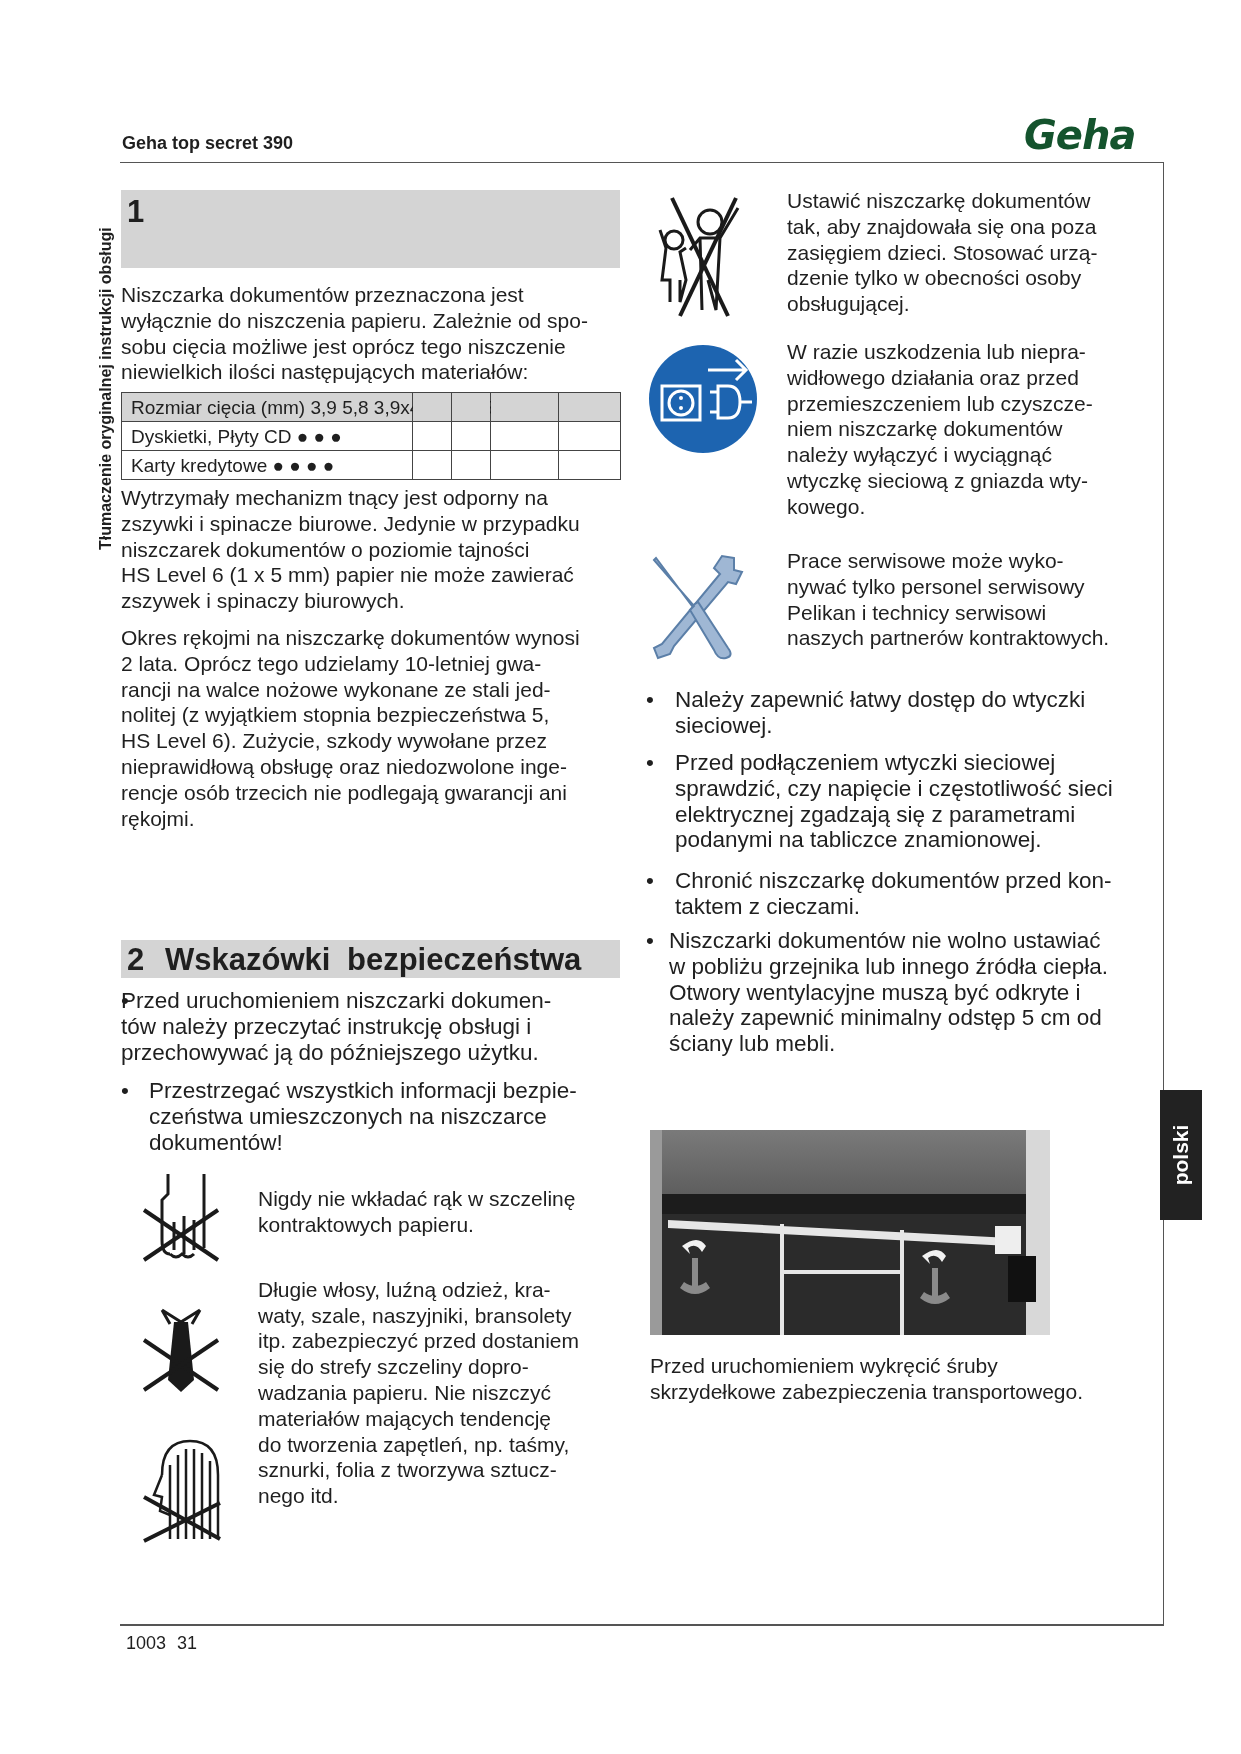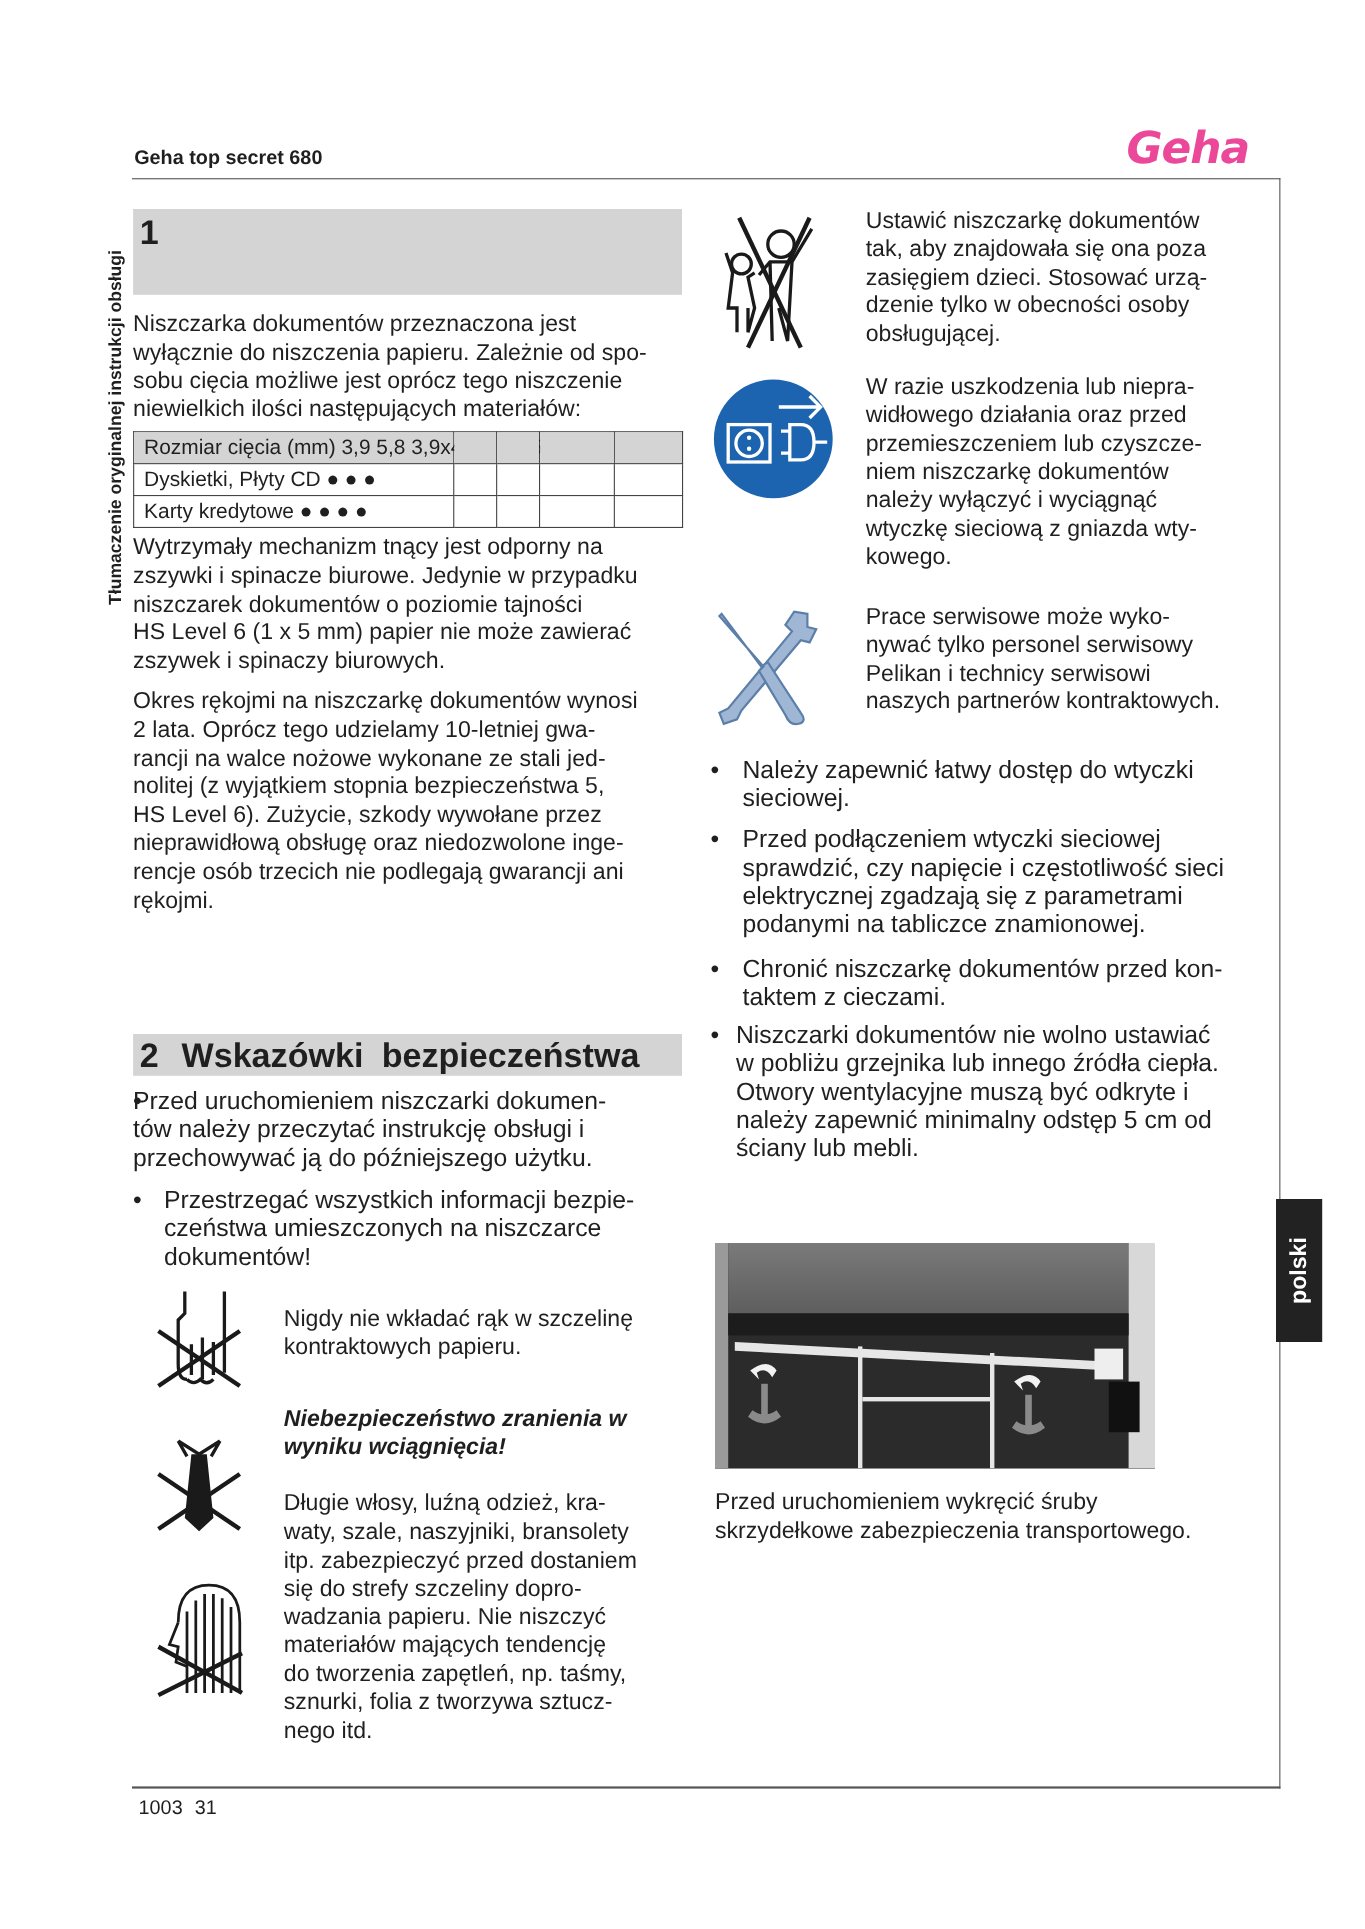--- a/index.html
+++ b/index.html
@@ -1,21 +1,21 @@
 <!DOCTYPE html>
 <html><head>
 <meta charset="utf-8">
 <style>
   html, body { margin:0; padding:0; background:#ffffff; }
   body { width:1241px; height:1754px; position:relative; overflow:hidden;
          font-family:"Liberation Sans", sans-serif; color:#1f1f1f; }
   .abs { position:absolute; }
   .header-title { left:122px; top:133px; font-size:18px; font-weight:bold; }
   .logo { left:1024px; top:112px; font-size:40px; font-weight:bold; font-style:italic;
-          font-family:"DejaVu Sans", sans-serif; letter-spacing:-1px; color:#ec4899; }
+          font-family:"DejaVu Sans", sans-serif; letter-spacing:-1px; color:#14532d; }
   .frame-top { left:120px; top:162px; width:1044px; height:1px; background:#555; }
   .frame-right { left:1163px; top:162px; width:1px; height:1464px; background:#555; }
   .frame-bottom { left:120px; top:1624px; width:1044px; height:2px; background:#555; }
   .side-label { left:97px; top:550px; transform-origin:0 0; transform:rotate(-90deg);
                 font-size:16px; font-weight:bold; white-space:nowrap; width:400px; }
   .lang-tab { left:1160px; top:1090px; width:42px; height:130px; background:#222; }
   .lang-tab span { position:absolute; left:50%; top:50%; transform:translate(-50%,-50%) rotate(-90deg);
                    color:#fff; font-weight:bold; font-size:21px; white-space:nowrap; }
   .h1 { left:121px; top:190px; width:499px; height:78px; background:#d4d4d4; }
   .h1 .num { position:absolute; left:6px; top:4px; font-size:31px; font-weight:bold; }
@@ -32,21 +32,21 @@
   .bullet .dot { position:absolute; left:0; top:0; }
   .bullet .btxt { white-space:pre-line; }
   .warn-head { font-style:italic; font-weight:bold; }
   .photo { left:650px; top:1130px; width:400px; height:205px; background:#3a3a3a; overflow:hidden; }
   .footer { left:126px; top:1633px; font-size:18px; }
   svg { display:block; }
 </style>
 </head>
 <body>
 
-<div class="abs header-title">Geha top secret 680</div>
+<div class="abs header-title">Geha top secret 390</div>
 <div class="abs logo">Geha</div>
 <div class="abs frame-top"></div>
 <div class="abs frame-right"></div>
 <div class="abs frame-bottom"></div>
 
 <div class="abs side-label">Tłumaczenie oryginalnej instrukcji obsługi</div>
 <div class="abs lang-tab">
   <span>polski</span>
 </div>
 
@@ -159,22 +159,20 @@
       <line x1="4" y1="106" x2="80" y2="68"></line>
     </g>
   </svg>
 </div>
 
 <div class="abs para" style="left:258px; top:1160px;">
   <div>Nigdy nie wkładać rąk w szczelinę
 kontraktowych papieru.</div>
 </div>
 <div class="abs para" style="left:258px; top:1251px;">
-  <div class="warn-head" style="white-space:pre-line">Niebezpieczeństwo zranienia w
-wyniku wciągnięcia!</div>
   <div>Długie włosy, luźną odzież, kra-
 waty, szale, naszyjniki, bransolety
 itp. zabezpieczyć przed dostaniem
 się do strefy szczeliny dopro-
 wadzania papieru. Nie niszczyć
 materiałów mających tendencję
 do tworzenia zapętleń, np. taśmy,
 sznurki, folia z tworzywa sztucz-
 nego itd.</div>
 </div>

